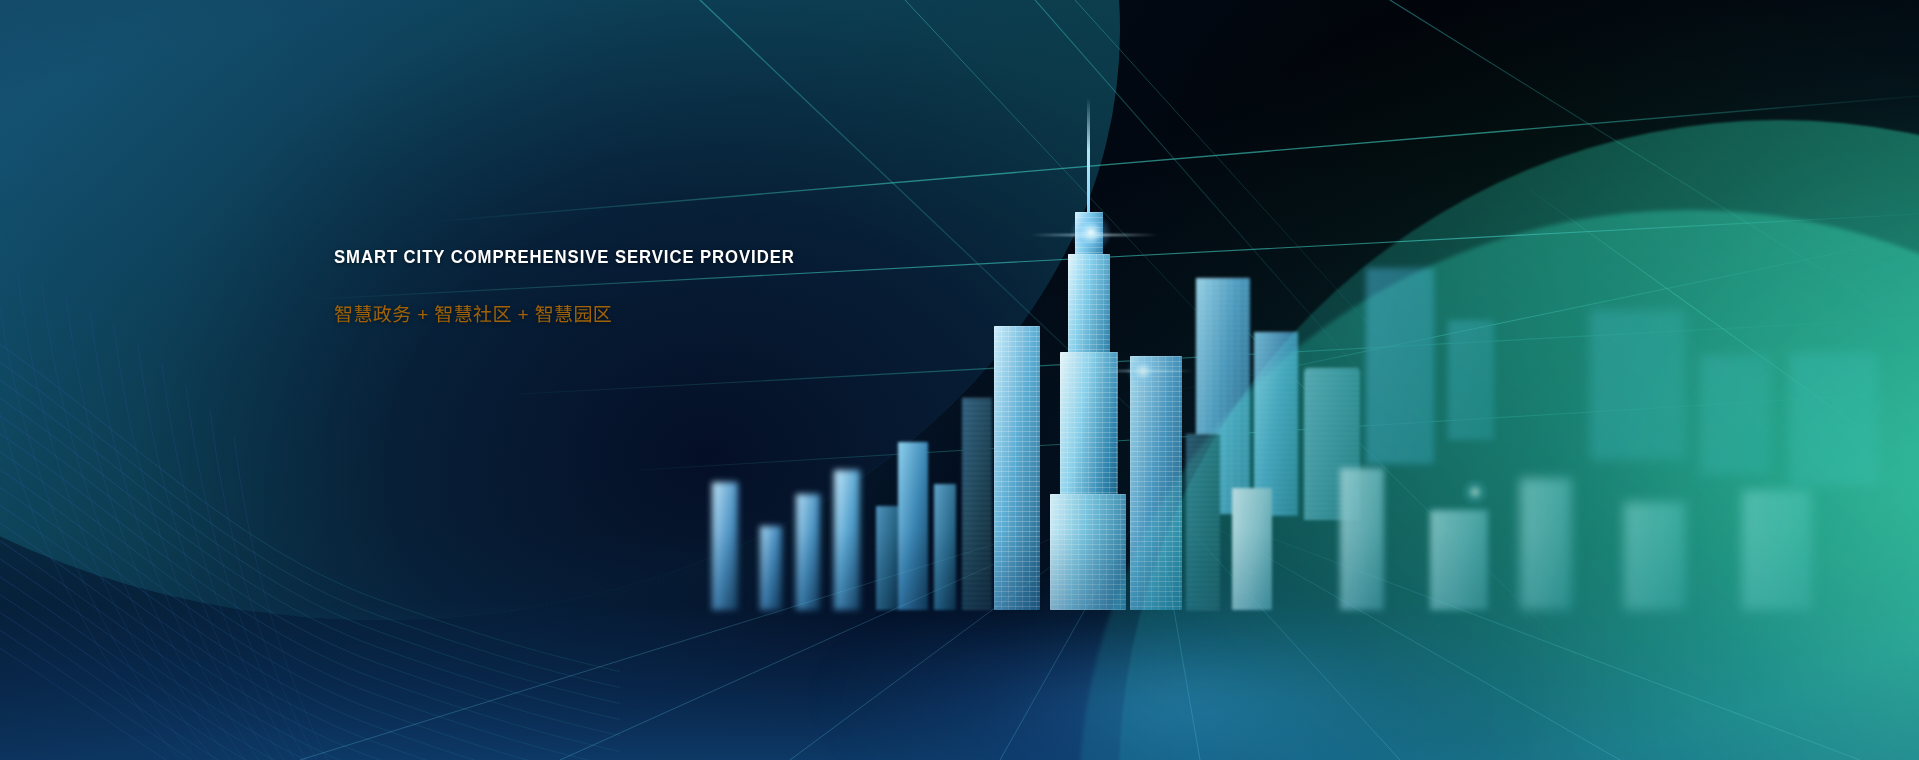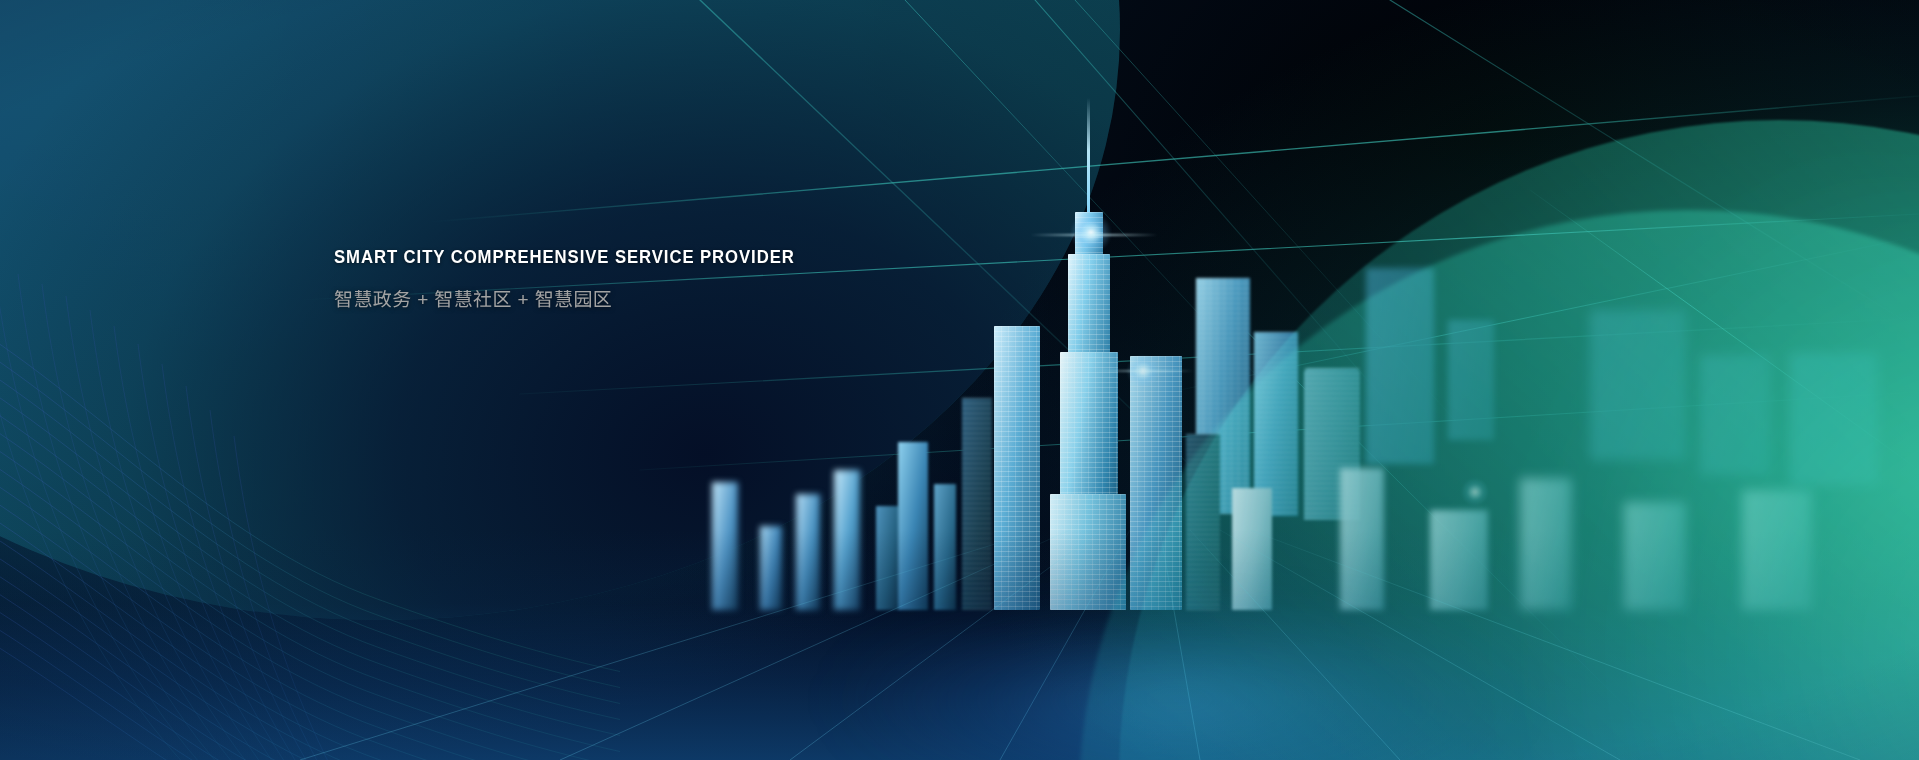--- a/index.html
+++ b/index.html
@@ -200,26 +200,26 @@
     letter-spacing: 0.035em;
     white-space: nowrap;
     background: linear-gradient(100deg, #2ee395 0%, #2fe09a 34%, #2bce94 62%, #27b98c 84%, #23a583 100%);
     -webkit-background-clip: text;
     background-clip: text;
     color: transparent;
     -webkit-text-fill-color: transparent;
     filter: drop-shadow(0 2px 10px rgba(20,120,90,0.45));
   }
   .subline {
-    margin-top: 16px;
+    margin-top: 31px;
     font-family: "Liberation Sans", "DejaVu Sans", sans-serif;
     font-weight: 400;
     font-size: 19px;
     letter-spacing: 0.02em;
-    color: #a3a3a3;
+    color: #a16207;
     white-space: nowrap;
     text-shadow: 0 1px 5px rgba(0,0,0,0.6);
   }
 </style>
 </head>
 <body>
 
 <div id="banner">
 
   <div class="layer bg-base"></div>

